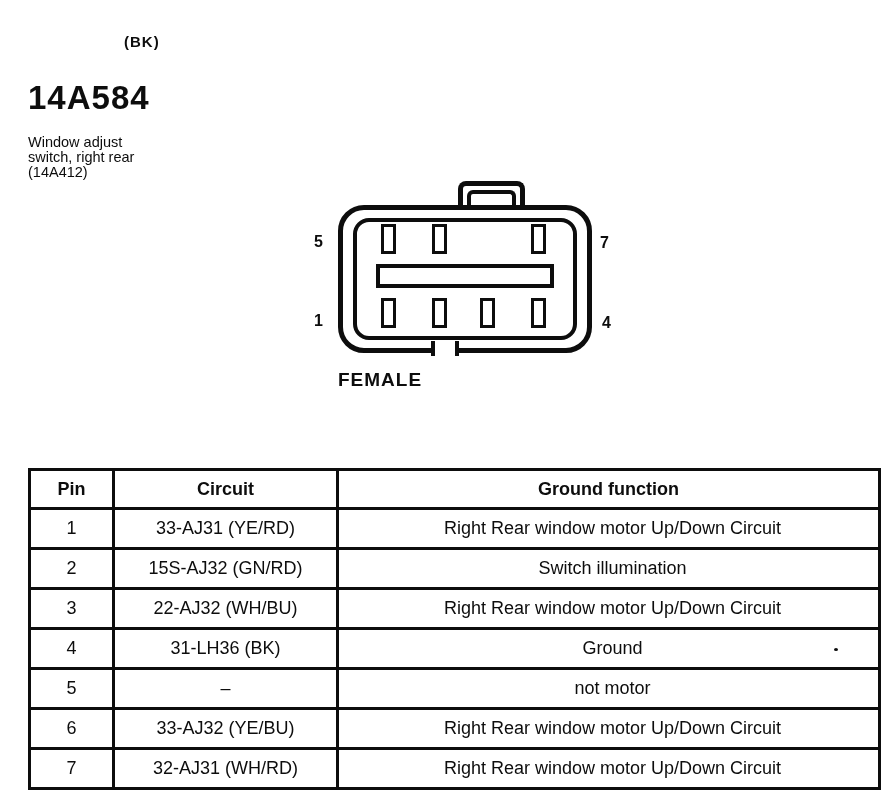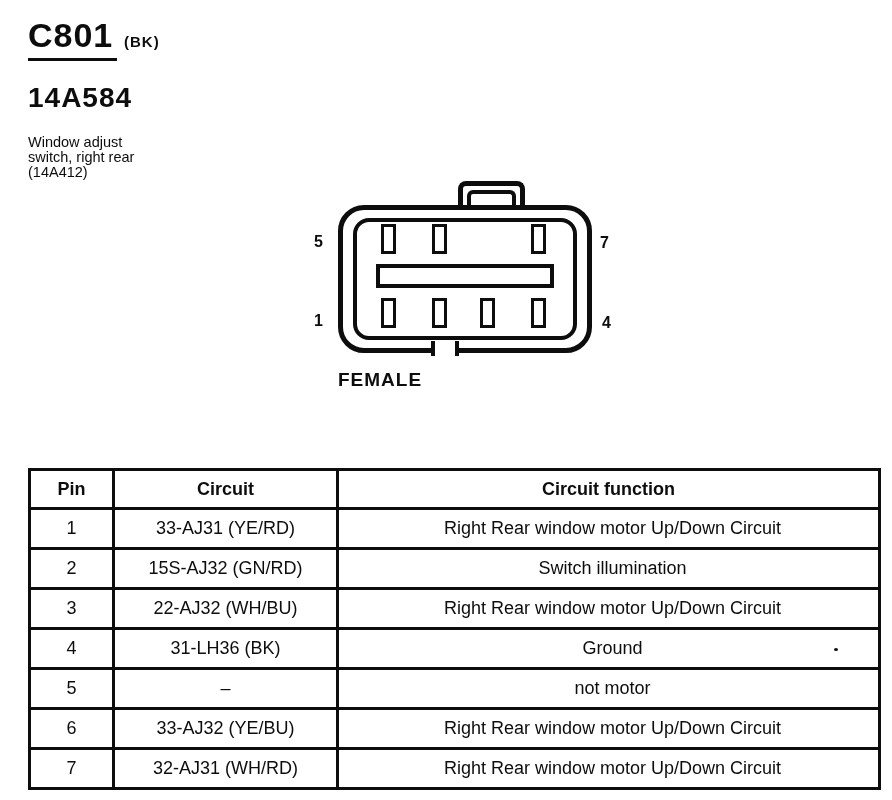--- a/index.html
+++ b/index.html
@@ -13,21 +13,21 @@
     position:absolute;left:28px;top:16px;margin:0;
     font-size:34px;font-weight:bold;line-height:38px;letter-spacing:1px;
     display:inline-block;border-bottom:3px solid #0d0d0d;padding:0 4px 4px 0;
   }
   .conn-color{
     position:absolute;left:124px;top:33px;
     font-size:15px;font-weight:bold;letter-spacing:1px;
   }
   .part-number{
     position:absolute;left:28px;top:82px;margin:0;
-    font-size:28px;font-weight:bold;line-height:32px;letter-spacing:1px;
+    font-size:33px;font-weight:bold;line-height:32px;letter-spacing:1px;
   }
   .conn-desc{
     position:absolute;left:28px;top:135px;
     font-size:14.5px;line-height:15px;white-space:pre-line;
   }
   
   .fig *{box-sizing:border-box;}
   .latch-outer{
     position:absolute;left:458px;top:181px;width:67px;height:32px;
     border:5px solid #0d0d0d;border-bottom:none;border-radius:8px 8px 0 0;z-index:1;
@@ -77,21 +77,20 @@
   .speck{
     position:absolute;left:834px;top:648px;width:4px;height:3px;
     background:#0d0d0d;border-radius:50%;z-index:7;
   }
 </style>
 </head>
 <body>
 
 <div class="page">
 
-  <h1 class="conn-id">C801</h1>
   <span class="conn-color">(BK)</span>
   <h2 class="part-number">14A584</h2>
   <div class="conn-desc">Window adjust
 switch, right rear
 (14A412)</div>
 
   <div class="fig">
     <div class="latch-outer"></div>
     <div class="latch-inner"></div>
     <div class="body-outer"></div>
@@ -121,21 +120,21 @@
   <table class="pinout">
     <colgroup>
         <col style="width:84px">
         <col style="width:224px">
         <col style="width:542px">
       </colgroup>
     <thead>
       <tr>
         <th>Pin</th>
         <th>Circuit</th>
-        <th>Circuit function</th>
+        <th>Ground function</th>
       </tr>
     </thead>
     <tbody>
       <tr>
         <td>1</td>
         <td>33-AJ31 (YE/RD)</td>
         <td class="fn">Right Rear window motor Up/Down Circuit</td>
       </tr>
       <tr>
         <td>2</td>

